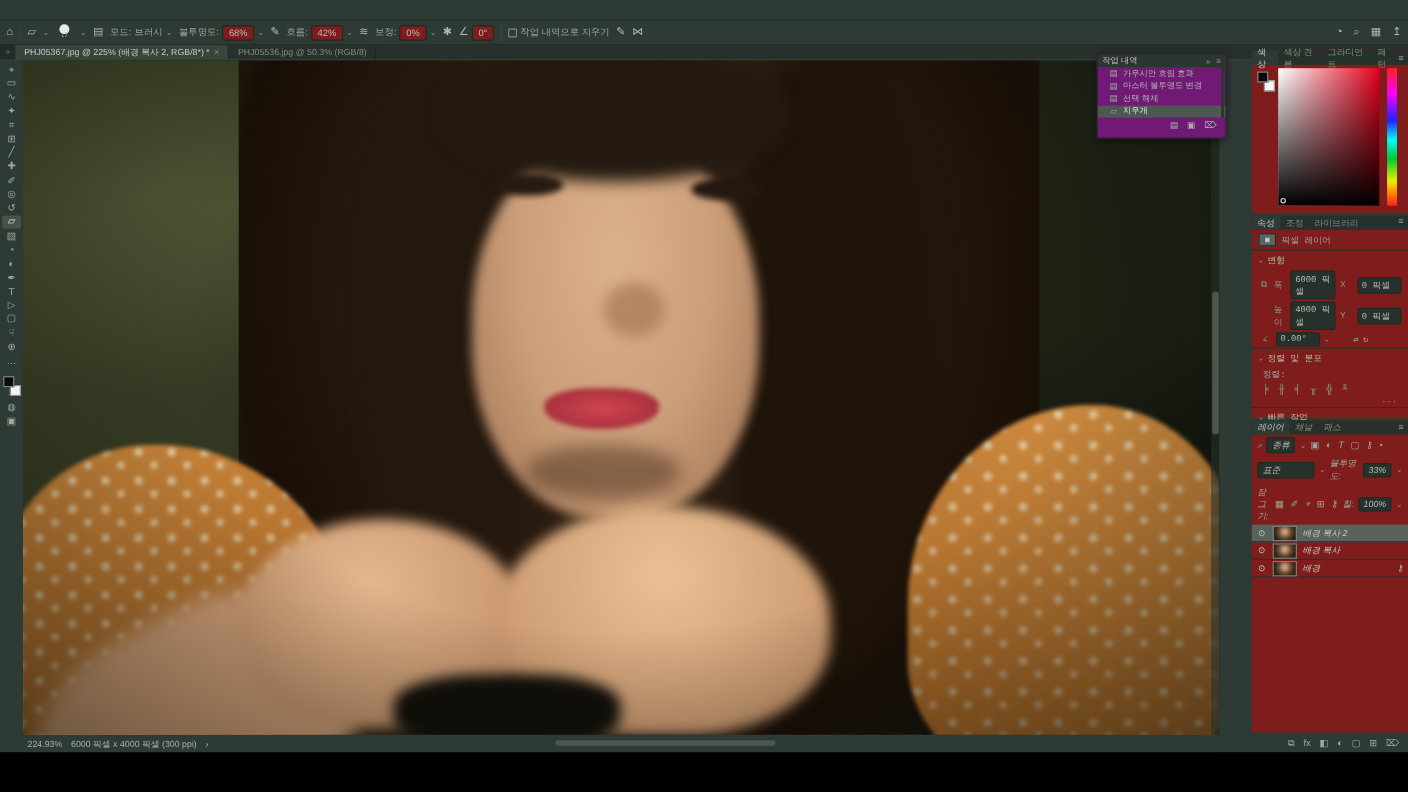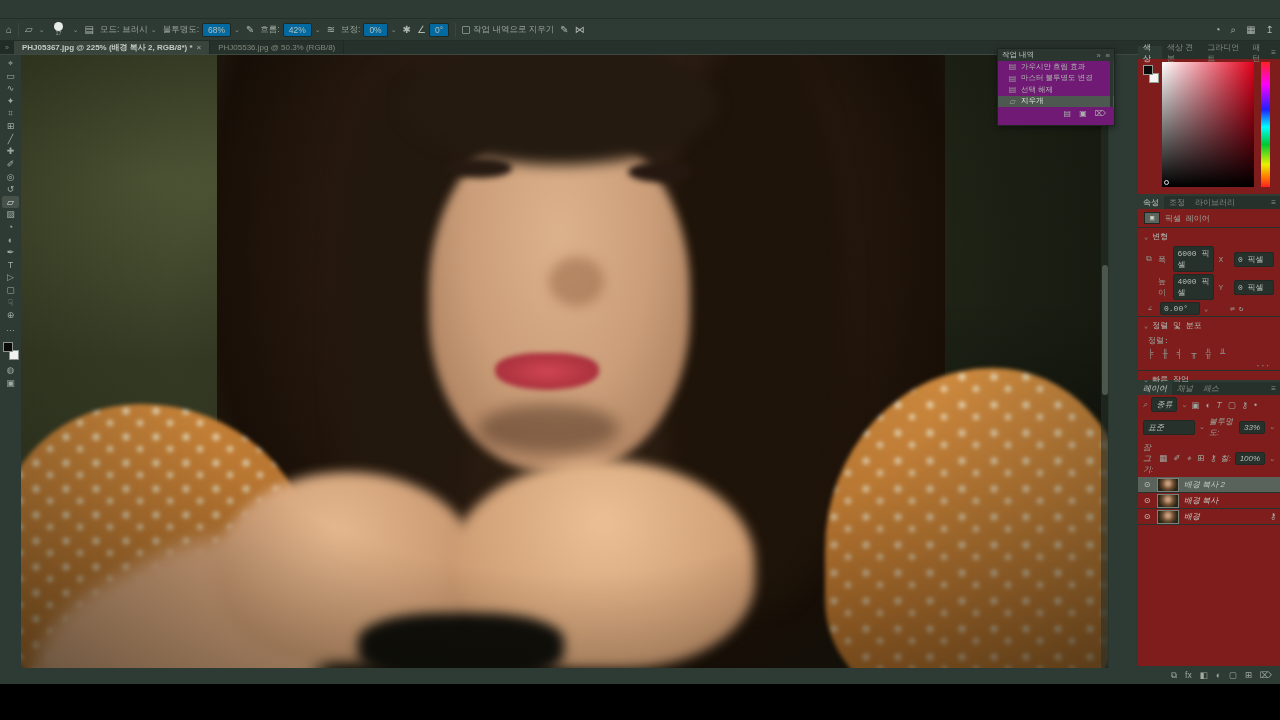--- a/index.html
+++ b/index.html
@@ -17,29 +17,29 @@
   .optionsbar { position:absolute; left:0; top:18px; width:100%; height:23px; background:#2e3a34;
                 border-top:1px solid #242e29; border-bottom:1px solid #232d27;
                 display:flex; align-items:center; gap:6px; padding:0 6px; font-size:8.5px; color:#9ba59b; }
   .ob-icon { font-size:10px; color:#aeb7ae; }
   .ob-sep { width:1px; height:14px; background:#3b463f; }
   .chev { font-size:7px; color:#8a948a; }
   .brush-preview { position:relative; width:16px; height:16px; display:flex; flex-direction:column; align-items:center; }
   .brush-preview .dot { width:9px; height:9px; border-radius:50%; background:#e8ece8; }
   .brush-preview .num { font-size:5.5px; color:#9aa49a; line-height:5px; }
   .ob-field { display:flex; align-items:center; gap:3px; }
-  .ob-val { background:#0369a1; border:1px solid #1f2822; padding:1px 5px; border-radius:2px; color:#b5beb5; }
+  .ob-val { background:#7f1d1d; border:1px solid #1f2822; padding:1px 5px; border-radius:2px; color:#b5beb5; }
   .ob-check { width:8px; height:8px; border:1px solid #7d877d; border-radius:1px; display:inline-block; }
   .ob-right { margin-left:auto; display:flex; gap:10px; align-items:center; }
 
   
   .tabbar { position:absolute; left:0; top:41px; width:100%; height:14px; background:#27312b; border-bottom:1px solid #3c4841; display:flex; align-items:stretch; font-size:8px; }
   .tab-stub { width:14px; background:#222c26; color:#76807a; display:flex; align-items:center; justify-content:center; font-size:7px; }
   .doc-tab { display:flex; align-items:center; gap:4px; padding:0 8px; color:#80897f; border-right:1px solid #1f2822; }
-  .doc-tab.active { background:#39443d; color:#c3cbc3;font-weight:bold; }
+  .doc-tab.active { background:#39443d; color:#c3cbc3; }
   .doc-tab .x { font-size:8px; color:#8a948a; }
 
   
   .toolbar { position:absolute; left:0; top:55px; width:21px; height:613px; background:#2e3a34; display:flex; flex-direction:column; align-items:center; padding-top:2px; }
   .tbi { width:17px; height:12.6px; display:flex; align-items:center; justify-content:center; font-size:9px; color:#9fa99f; }
   .tbi.selected { background:#46524a; border-radius:2px; color:#dfe5df; }
   .fgbg { position:relative; width:16px; height:18px; margin-top:8px; margin-bottom:4px; }
   .fgbg .fg { position:absolute; left:0; top:0; width:10px; height:10px; background:#0a0a0a; border:1px solid #8b958b; z-index:2; }
   .fgbg .bg { position:absolute; right:0; bottom:0; width:10px; height:10px; background:#f2f2f2; border:1px solid #8b958b; }
 
@@ -264,20 +264,26 @@
       <div class="p-fistL"></div>
       <div class="p-fistR"></div>
       <div class="p-darkbottom"></div>
       <div class="p-vignette"></div>
     </div>
   </div>
   <div class="vscroll">
       <div class="vthumb"></div>
     </div>
 
+  <div class="statusbar">
+    <span>224.93%</span>
+    <span>6000 픽셀 x 4000 픽셀 (300 ppi)</span>
+    <span>›</span>
+    <span class="hthumb"></span>
+  </div>
 
   <div class="history">
     <div class="hist-head">
       <span>작업 내역</span>
       <span class="hright">
         <span>»</span>
         <span>≡</span>
       </span>
     </div>
     <div class="hist-items">

